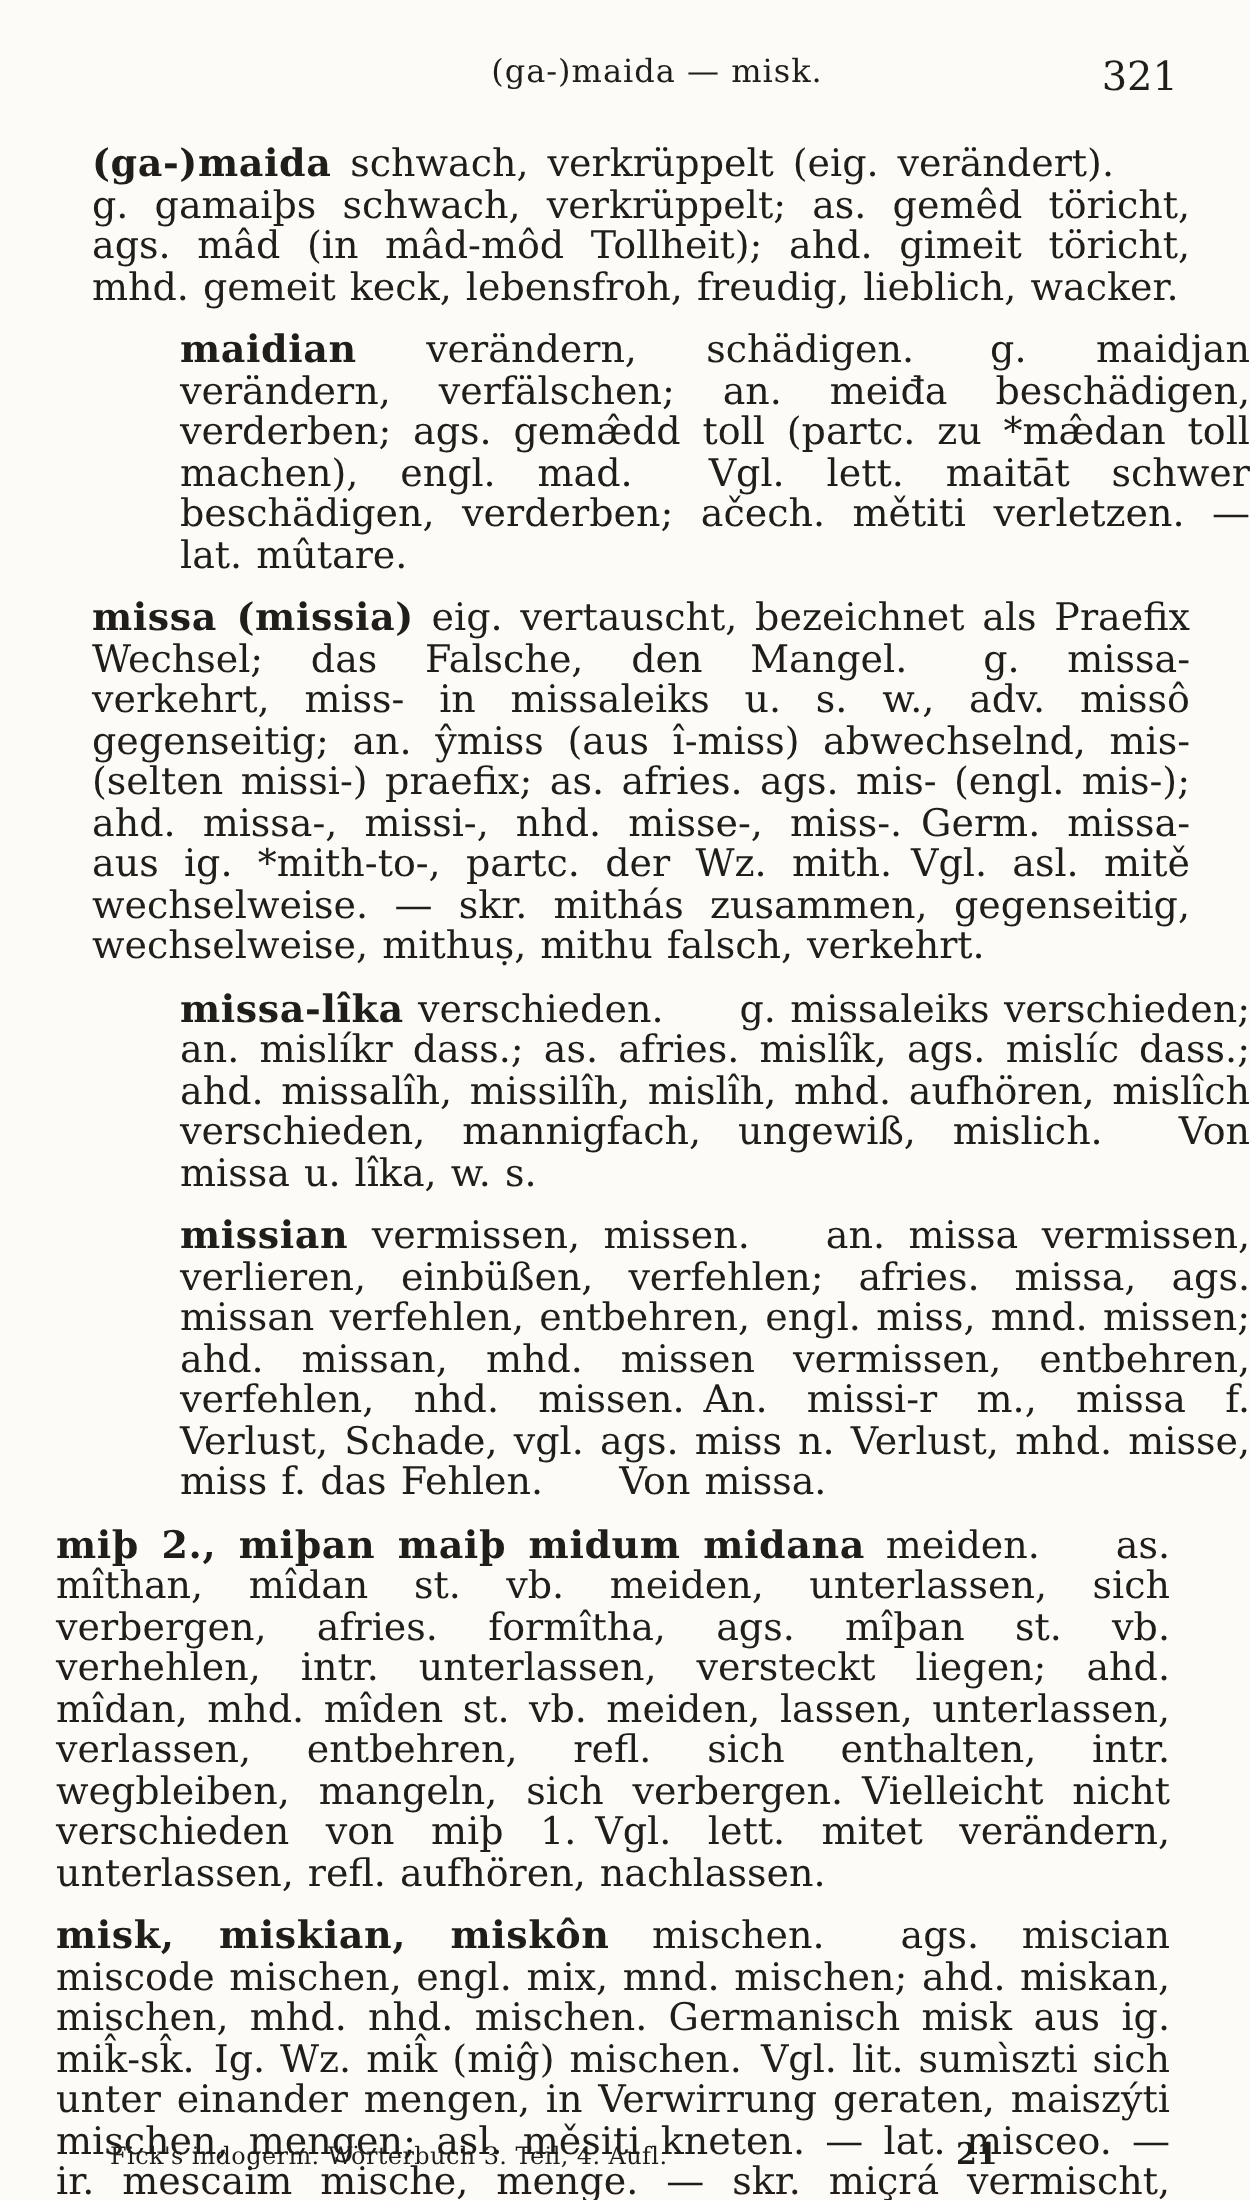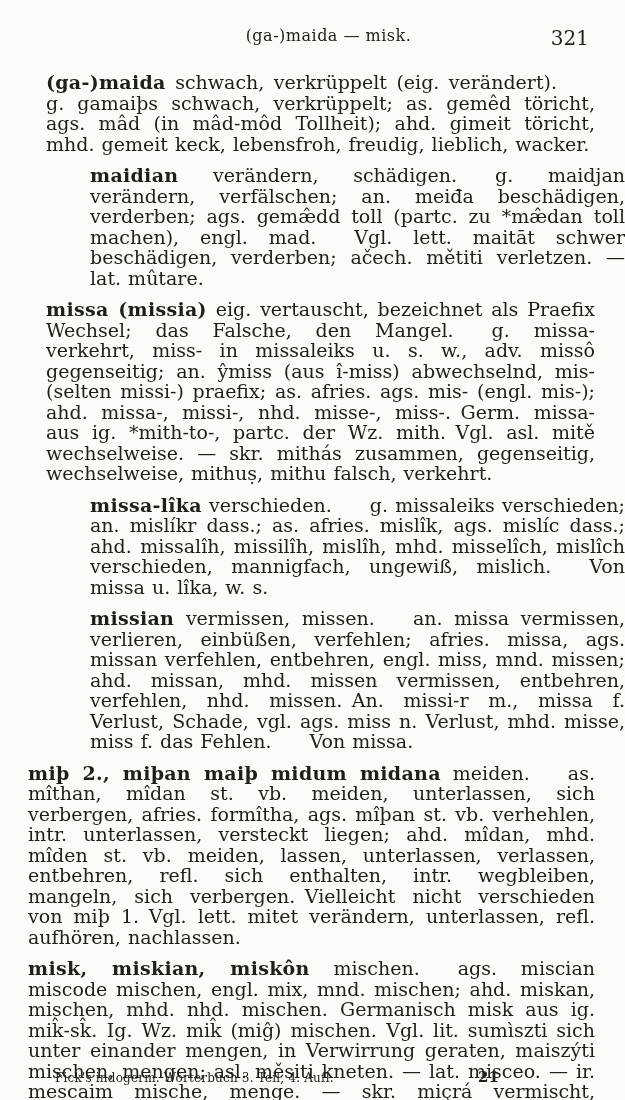--- a/index.html
+++ b/index.html
@@ -36,21 +36,21 @@
     margin-top: 22px;
   }
   p.entry {
     font-size: 19px;
     line-height: 20.5px;
     text-align: justify;
     margin-top: 0;
     margin-bottom: 11px;
     word-spacing: 1px;
   }
-  p.ind-0 { margin-left: 28px; margin-right: 30px; }
+  p.ind-0 { margin-left: 28px; margin-right: 40px; }
   p.ind-1 { margin-left: 46px; margin-right: 30px; }
   p.ind-2 { margin-left: 90px; }
   .term { font-weight: bold; letter-spacing: 0.3px; }
   .greek { font-style: italic; text-decoration: underline; }
   .page-footer {
     position: absolute;
     left: 0;
     bottom: 12px;
     width: 100%;
     height: 20px;
@@ -77,21 +77,21 @@
 
   <div class="running-head">
     <span class="running-title">(ga-)maida — misk.</span>
     <span class="page-number">321</span>
   </div>
 
   <div class="entries" id="entries">
       <p class="entry ind-1"><span class="term">(ga-)maida</span><span> schwach, verkrüppelt (eig. verändert).  g. gamaiþs schwach, verkrüppelt; as. gemêd töricht, ags. mâd (in mâd-môd Tollheit); ahd. gimeit töricht, mhd. gemeit keck, lebensfroh, freudig, lieblich, wacker.</span></p>
       <p class="entry ind-2"><span class="term">maidian</span><span> verändern, schädigen.  g. maidjan verändern, verfälschen; an. meiđa beschädigen, verderben; ags. gemæ̂dd toll (partc. zu *mæ̂dan toll machen), engl. mad.  Vgl. lett. maitāt schwer beschädigen, verderben; ačech. mětiti verletzen. — lat. mûtare.</span></p>
       <p class="entry ind-1"><span class="term">missa (missia)</span><span> eig. vertauscht, bezeichnet als Praefix Wechsel; das Falsche, den Mangel.  g. missa- verkehrt, miss- in missaleiks u. s. w., adv. missô gegenseitig; an. ŷmiss (aus î-miss) abwechselnd, mis- (selten missi-) praefix; as. afries. ags. mis- (engl. mis-); ahd. missa-, missi-, nhd. misse-, miss-. Germ. missa- aus ig. *mith-to-, partc. der Wz. mith. Vgl. asl. mitě wechselweise. — skr. mithás zusammen, gegenseitig, wechselweise, mithuṣ, mithu falsch, verkehrt.</span></p>
-      <p class="entry ind-2"><span class="term">missa-lîka</span><span> verschieden.  g. missaleiks verschieden; an. mislíkr dass.; as. afries. mislîk, ags. mislíc dass.; ahd. missalîh, missilîh, mislîh, mhd. misselîch, mislîch verschieden, mannigfach, ungewiß, mislich.  Von missa u. lîka, w. s.</span></p>
+      <p class="entry ind-2"><span class="term">missa-lîka</span><span> verschieden.  g. missaleiks verschieden; an. mislíkr dass.; as. afries. mislîk, ags. mislíc dass.; ahd. missalîh, missilîh, mislîh, mhd. aufhören, mislîch verschieden, mannigfach, ungewiß, mislich.  Von missa u. lîka, w. s.</span></p>
       <p class="entry ind-2"><span class="term">missian</span><span> vermissen, missen.  an. missa vermissen, verlieren, einbüßen, verfehlen; afries. missa, ags. missan verfehlen, entbehren, engl. miss, mnd. missen; ahd. missan, mhd. missen vermissen, entbehren, verfehlen, nhd. missen. An. missi-r m., missa f. Verlust, Schade, vgl. ags. miss n. Verlust, mhd. misse, miss f. das Fehlen.  Von missa.</span></p>
       <p class="entry ind-0"><span class="term">miþ 2., miþan maiþ midum midana</span><span> meiden.  as. mîthan, mîdan st. vb. meiden, unterlassen, sich verbergen, afries. formîtha, ags. mîþan st. vb. verhehlen, intr. unterlassen, versteckt liegen; ahd. mîdan, mhd. mîden st. vb. meiden, lassen, unterlassen, verlassen, entbehren, refl. sich enthalten, intr. wegbleiben, mangeln, sich verbergen. Vielleicht nicht verschieden von miþ 1. Vgl. lett. mitet verändern, unterlassen, refl. aufhören, nachlassen.</span></p>
       <p class="entry ind-0"><span class="term">misk, miskian, miskôn</span><span> mischen.  ags. miscian miscode mischen, engl. mix, mnd. mischen; ahd. miskan, mischen, mhd. nhd. mischen. Germanisch misk aus ig. mik̂-sk̂. Ig. Wz. mik̂ (miĝ) mischen. Vgl. lit. sumìszti sich unter einander mengen, in Verwirrung geraten, maiszýti mischen, mengen; asl. měsiti kneten. — lat. misceo. — ir. mescaim mische, menge. — skr. miçrá vermischt, vermengt, mekṣáyati rührt um. — gr. </span><span class="greek">μίγνυμι, μίσγω</span><span> (Wz. miĝ). Die Grundwurzel ig.</span></p>
     </div>
 
   <div class="page-footer">
     <span class="imprint">Fick's indogerm. Wörterbuch 3. Teil, 4. Aufl.</span>
     <span class="sheet-number">21</span>
   </div>
 

